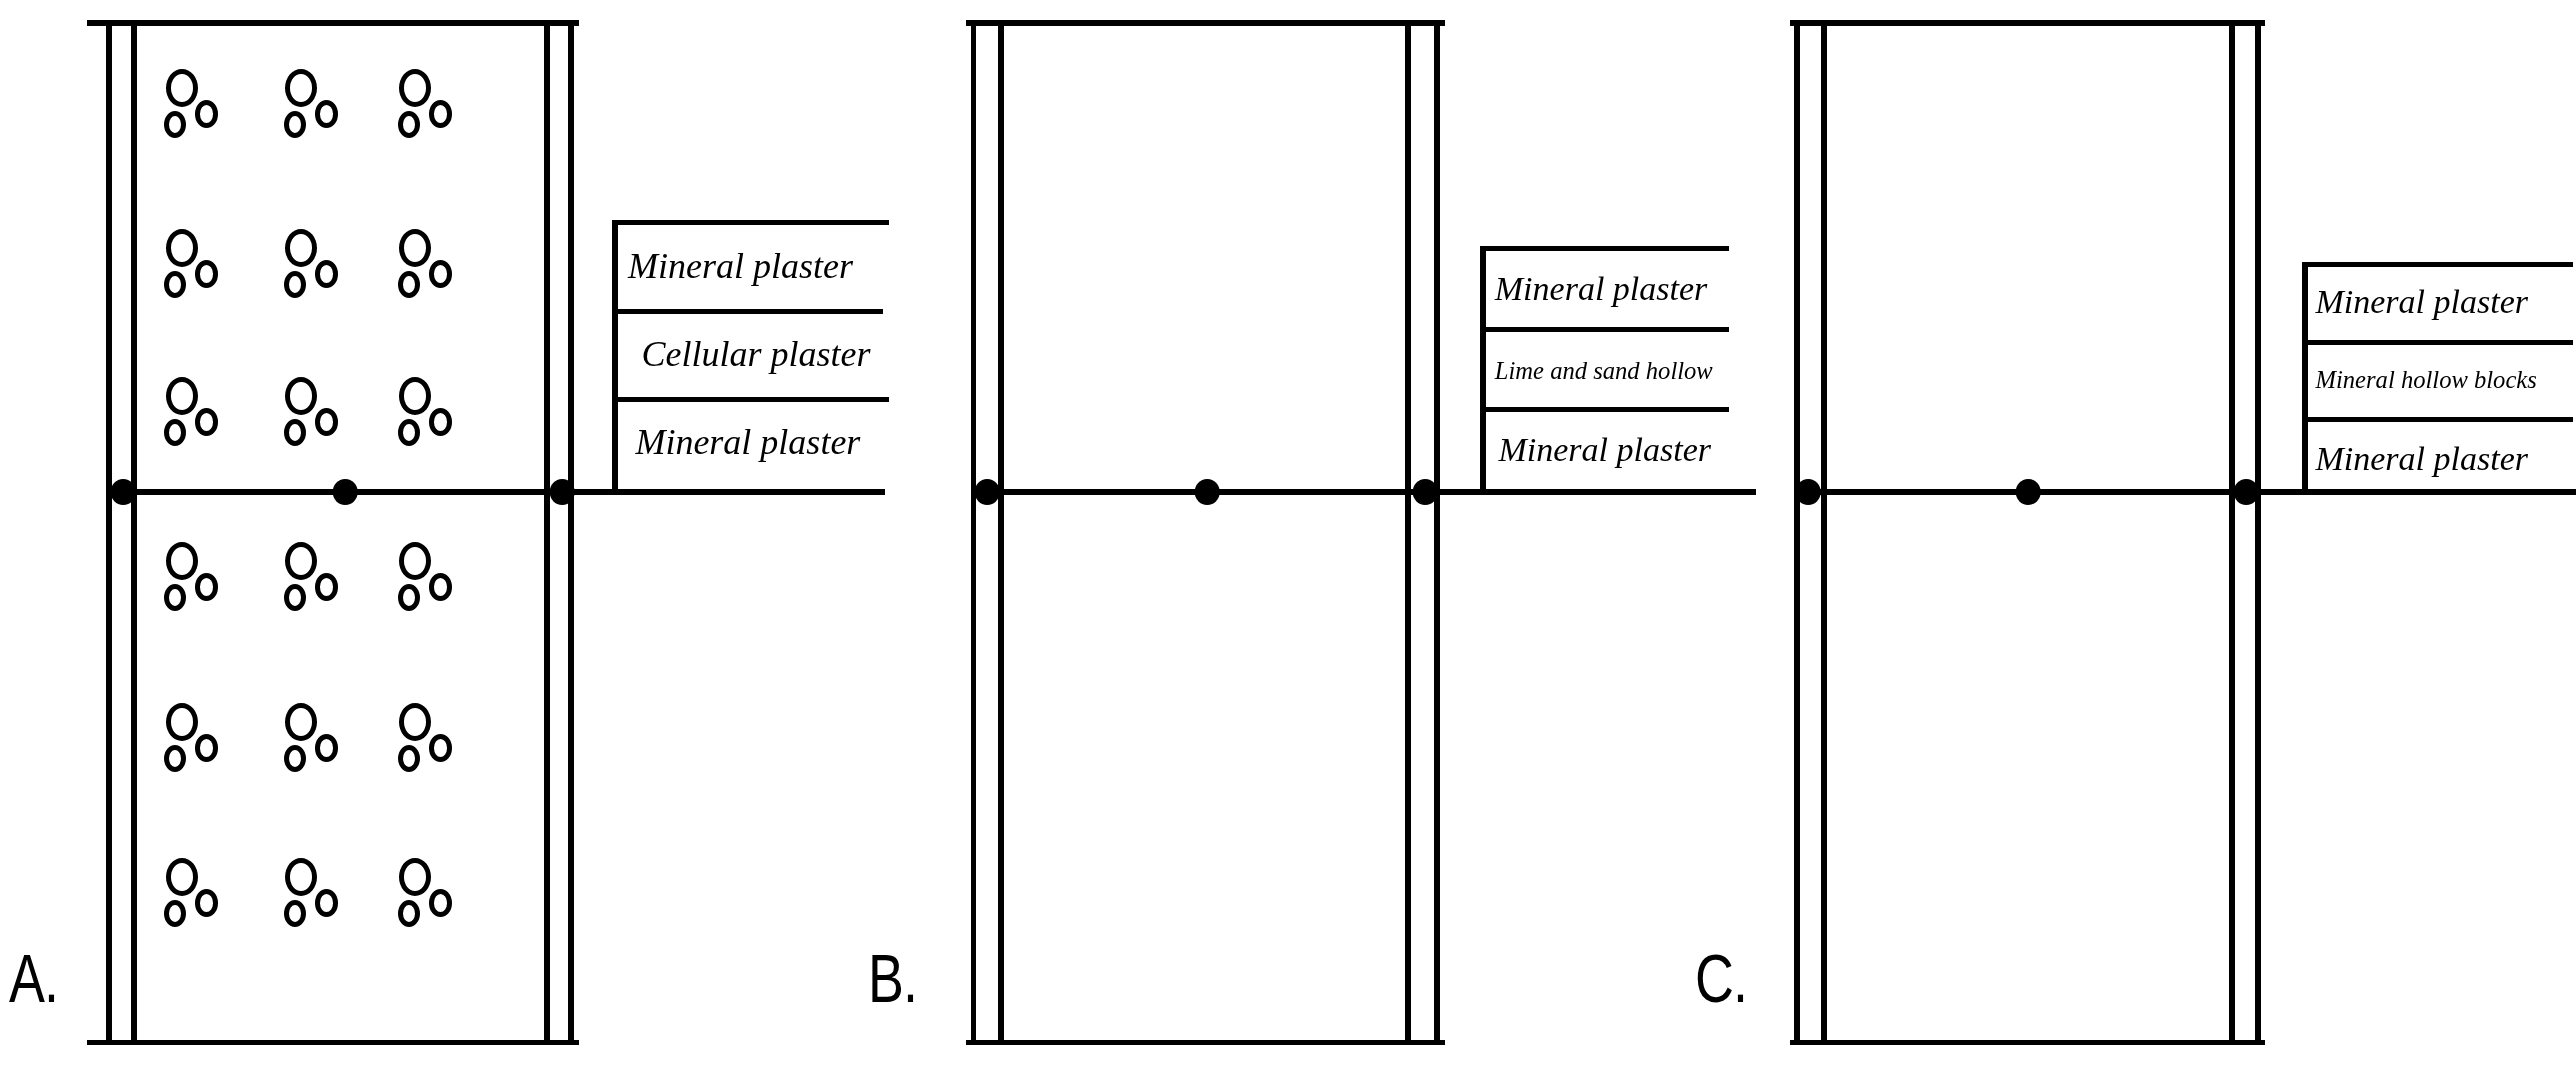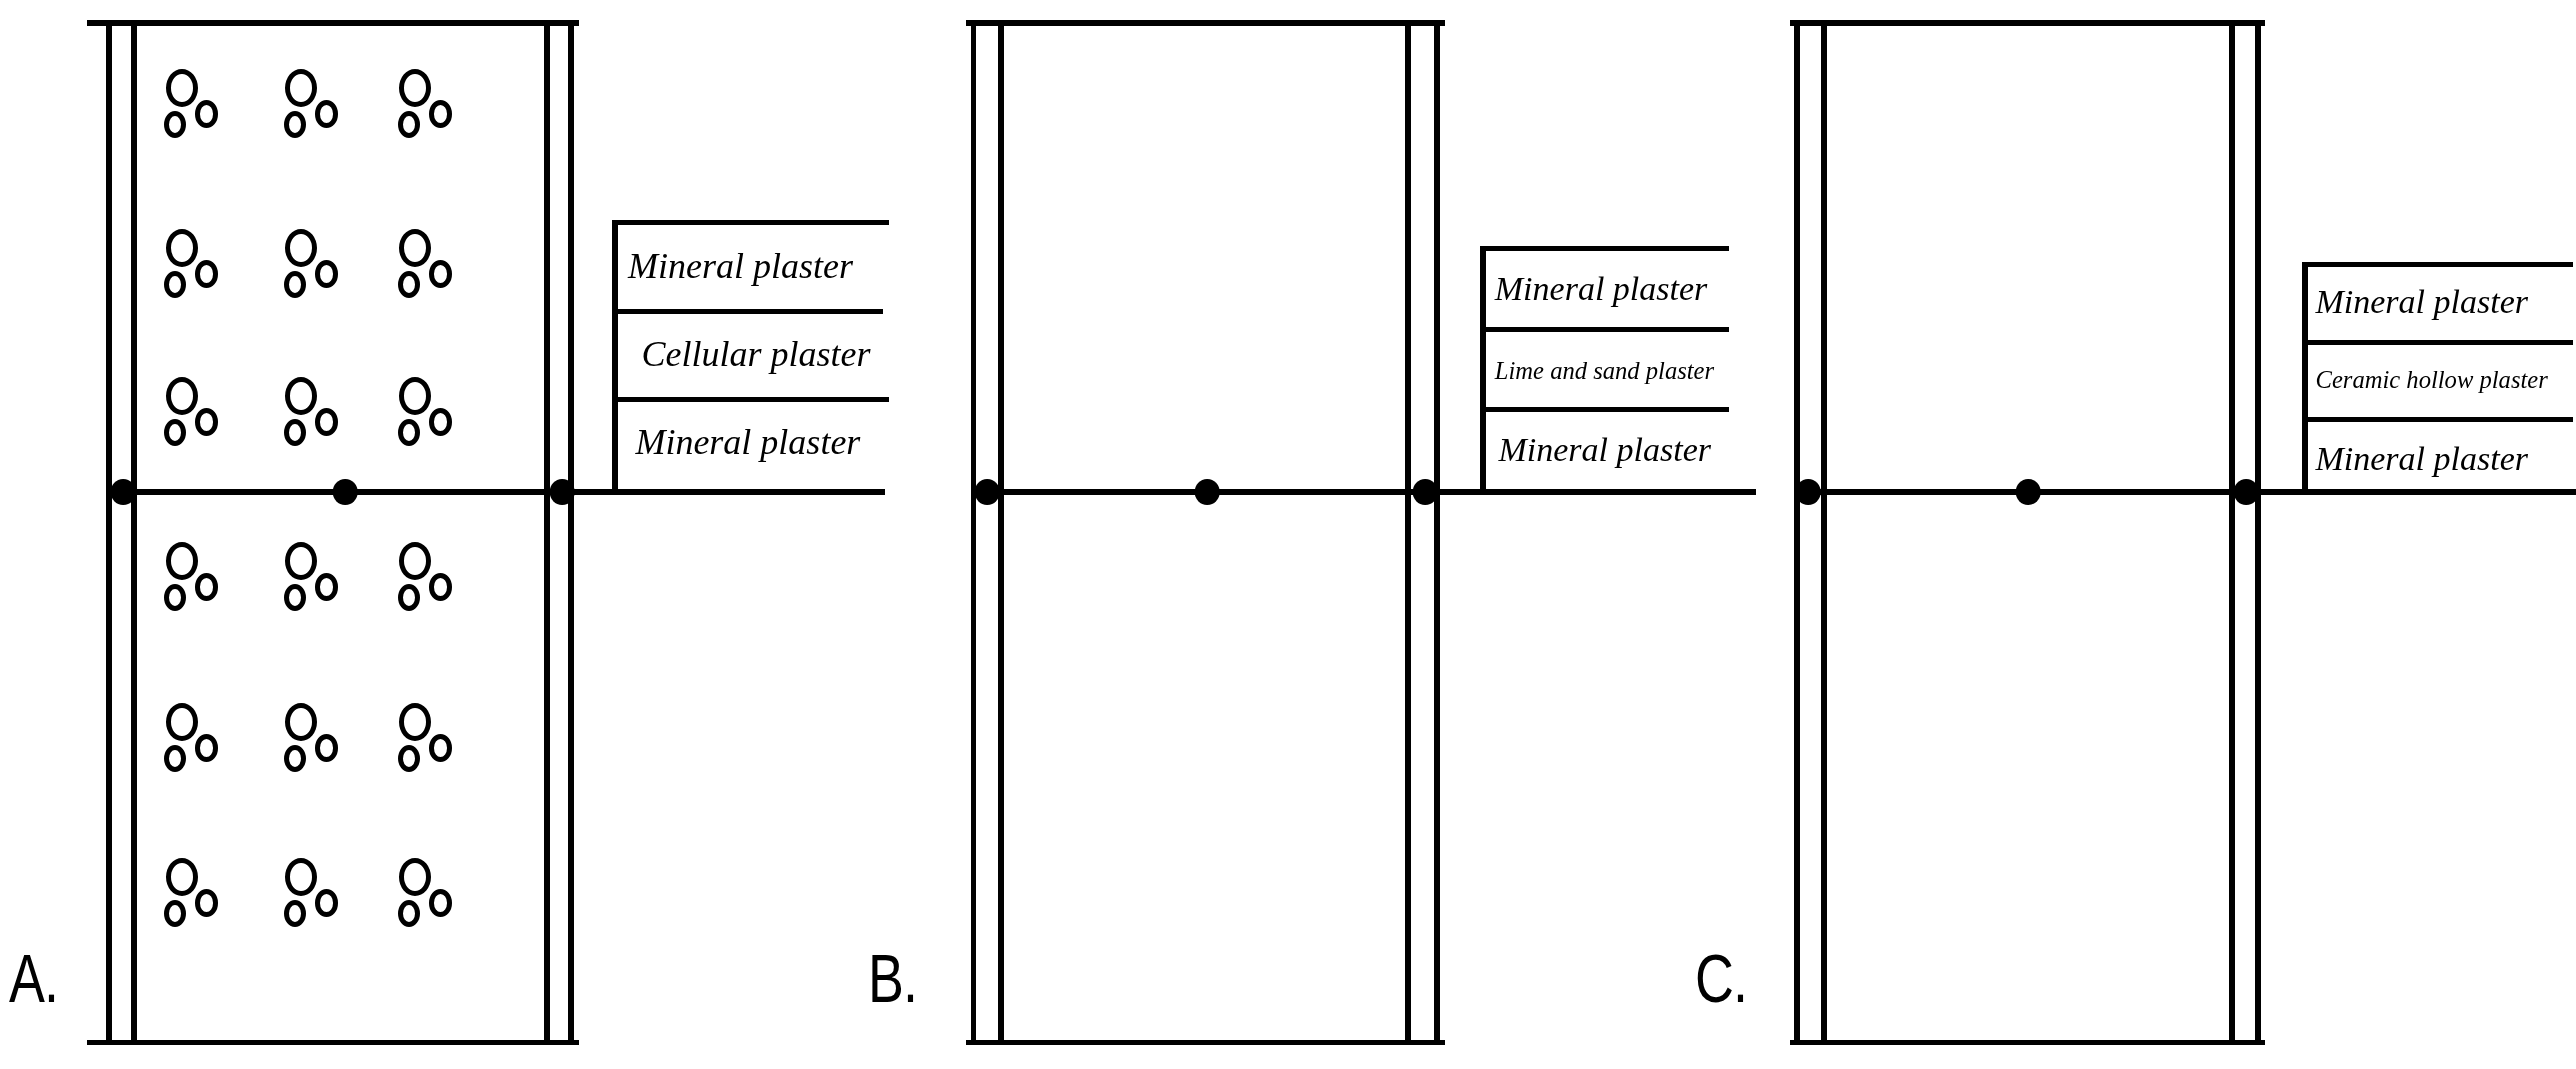--- a/index.html
+++ b/index.html
@@ -210,21 +210,21 @@
   <div class="node" style="left:987px; top:492px;"></div>
   <div class="node" style="left:1207px; top:492px;"></div>
   <div class="node" style="left:1425px; top:492px;"></div>
 
   <div class="bracket" style="left:1480px; top:246px; width:249px; height:246px;">
     <div class="spine"></div>
     <div class="rule" style="top:0px;   width:249px;"></div>
     <div class="rule" style="top:81px; width:249px;"></div>
     <div class="rule" style="top:161px; width:249px;"></div>
     <div class="lbl" style="left:14.8px; top:26px;  font-size:34px;">Mineral plaster</div>
-    <div class="lbl" style="left:14.8px; top:113px; font-size:24.6px;">Lime and sand plaster</div>
+    <div class="lbl" style="left:14.8px; top:113px; font-size:24.6px;">Lime and sand hollow</div>
     <div class="lbl" style="left:18.5px; top:187px; font-size:34px;">Mineral plaster</div>
   </div>
 
   <div class="panel-letter" style="left:1695px; top:944px;">C.</div>
 
   <div class="wall" style="left:1790px; width:475px;">
     <div class="edge" style="left:4.3px;"></div>
     <div class="edge" style="left:465px;"></div>
     <div class="core fill-hatch" style="left:31px; right:31px;"></div>
     <div class="core-border" style="left:31px;"></div>
@@ -237,18 +237,18 @@
   <div class="node" style="left:1808px; top:492px;"></div>
   <div class="node" style="left:2028px; top:492px;"></div>
   <div class="node" style="left:2246px; top:492px;"></div>
 
   <div class="bracket" style="left:2302px; top:262px; width:271px; height:231px;">
     <div class="spine"></div>
     <div class="rule" style="top:0px;   width:271px;"></div>
     <div class="rule" style="top:78px; width:271px;"></div>
     <div class="rule" style="top:155px; width:271px;"></div>
     <div class="lbl" style="left:13.5px; top:23.4px;  font-size:34px;">Mineral plaster</div>
-    <div class="lbl" style="left:13.5px; top:106px; font-size:24.6px;">Ceramic hollow plaster</div>
+    <div class="lbl" style="left:13.5px; top:106px; font-size:24.6px;">Mineral hollow blocks</div>
     <div class="lbl" style="left:13.5px; top:180px; font-size:34px;">Mineral plaster</div>
   </div>
 
 </div>
 
 
 </body></html>

